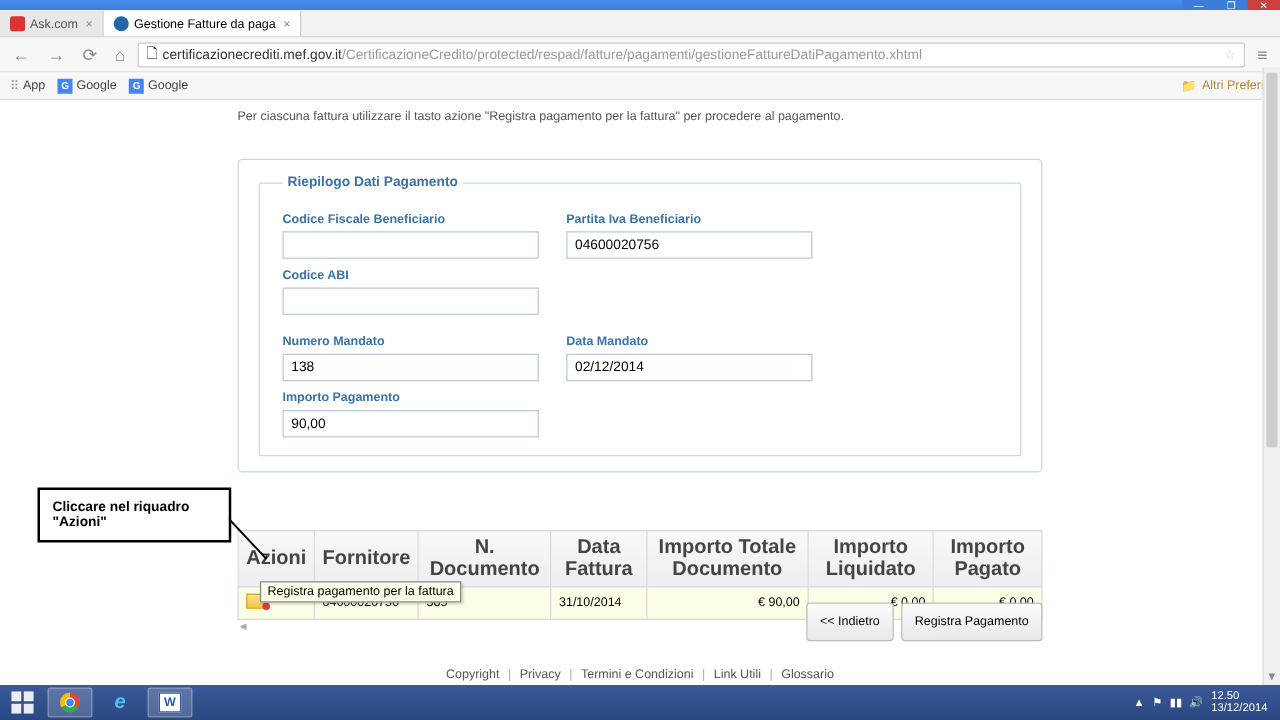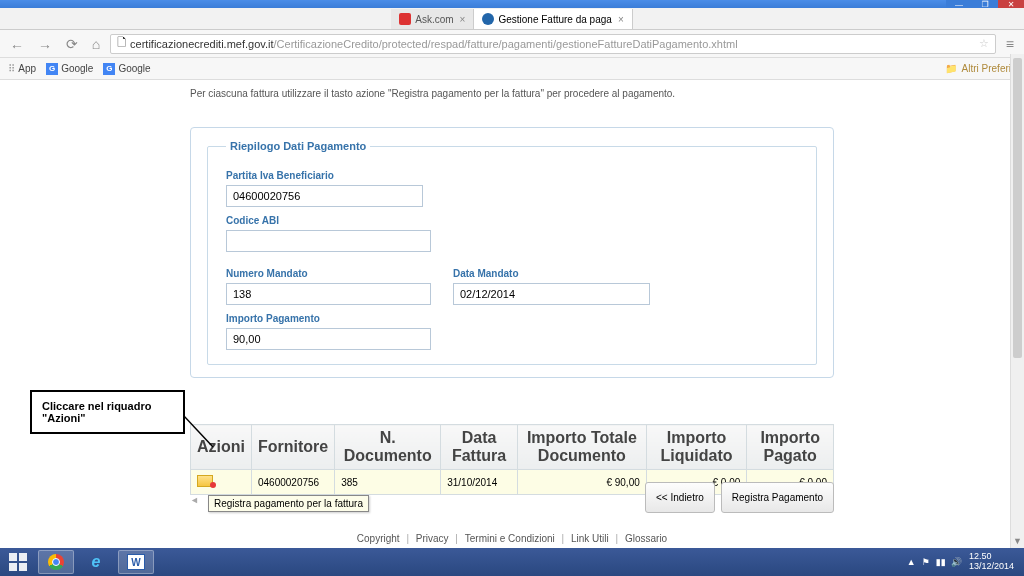--- a/index.html
+++ b/index.html
@@ -5,21 +5,21 @@
     * { margin: 0; padding: 0; box-sizing: border-box; }
     body { font-family: Arial, sans-serif; font-size: 11px; background: #fff; width: 1024px; height: 576px; overflow: hidden; }
     
     .browser-chrome { background: linear-gradient(#4a8de8, #3b7dd8); height: 8px; position: relative; }
     .window-controls { position: absolute; right: 0; top: 0; display: flex; }
     .wc-btn { width: 26px; height: 8px; display: flex; align-items: center; justify-content: center; font-size: 8px; color: #fff; }
     .wc-min { background: #3b7dd8; }
     .wc-max { background: #3b7dd8; }
     .wc-close { background: #c94141; }
     
-    .tab-bar { background: #f2f2f2; height: 22px; display: flex; align-items: flex-end; border-bottom: 1px solid #ccc; justify-content: center; }
+    .tab-bar { background: #f2f2f2; height: 22px; display: flex; align-items: flex-end; border-bottom: 1px solid #ccc; }
     .tab { display: flex; align-items: center; padding: 3px 8px; font-size: 10px; border-right: 1px solid #ccc; height: 20px; }
     .tab.inactive { background: #e8e8e8; color: #555; }
     .tab.active { background: #fff; }
     .tab-icon { width: 12px; height: 12px; margin-right: 4px; display: inline-block; }
     .tab-close { margin-left: 6px; color: #888; font-size: 10px; }
     
     .nav-bar { background: #f7f7f7; height: 28px; display: flex; align-items: center; padding: 0 6px; border-bottom: 1px solid #ddd; gap: 6px; }
     .nav-btn { color: #888; font-size: 14px; padding: 0 4px; }
     .url-bar { flex: 1; background: #fff; border: 1px solid #ccc; height: 20px; display: flex; align-items: center; padding: 0 6px; font-size: 11px; border-radius: 2px; }
     .url-host { color: #333; }
@@ -52,21 +52,21 @@
     th { background: linear-gradient(#f8f8f8, #eceeef); border: 1px solid #d4dce0; padding: 4px 6px; font-size: 16px; font-weight: bold; text-align: center; color: #444; }
     td { border: 1px solid #d4dce0; padding: 5px 6px; font-size: 10px; background: #fdfde5; }
     td.num { text-align: right; }
     
     .action-icon { display: inline-block; width: 16px; height: 12px; background: linear-gradient(#ffe28a, #f5c542); border: 1px solid #d4a820; position: relative; }
     .action-icon::after { content: ''; position: absolute; right: -4px; bottom: -2px; width: 6px; height: 6px; background: #e63939; border-radius: 50%; }
     
     .callout { position: absolute; left: 30px; top: 390px; border: 2px solid #000; background: #fff; padding: 8px 10px; font-size: 11px; font-weight: bold; width: 155px; }
     .callout-line { position: absolute; left: 183px; top: 415px; width: 36px; height: 36px; }
     
-    .tooltip { position: absolute; left: 208px; top: 465px; background: #fdfde9; border: 1px solid #888; font-size: 10px; padding: 2px 5px; box-shadow: 1px 1px 2px rgba(0,0,0,0.2); margin-top: 30px; }
+    .tooltip { position: absolute; left: 208px; top: 465px; background: #fdfde9; border: 1px solid #888; font-size: 10px; padding: 2px 5px; box-shadow: 1px 1px 2px rgba(0,0,0,0.2); }
     
     .controls-row { position: absolute; right: 0; top: 58px; display: flex; gap: 6px; }
     .btn { background: linear-gradient(#fdfdfd, #e8e8e8); border: 1px solid #bbb; border-radius: 3px; padding: 9px 10px; font-size: 10px; cursor: pointer; }
     
     .footer-links { text-align: center; font-size: 10px; color: #555; margin-top: 8px; }
     .footer-links span { margin: 0 2px; }
     .pipe { color: #aaa; }
     
     .taskbar { position: absolute; bottom: 0; left: 0; right: 0; height: 28px; background: linear-gradient(#3b5998, #2a4880); display: flex; align-items: center; }
     .start-btn { width: 36px; height: 28px; display: flex; align-items: center; justify-content: center; }
@@ -138,20 +138,24 @@
     </span>
 </div>
 
 <div class="page-content">
   <div class="instruction-text">Per ciascuna fattura utilizzare il tasto azione "Registra pagamento per la fattura" per procedere al pagamento.</div>
 
   <div class="panel">
     <fieldset>
       <legend>Riepilogo Dati Pagamento</legend>
       <div class="form-row">
+        <div class="form-group">
+          <label class="form-label">Codice Fiscale Beneficiario</label>
+          <input class="form-input w-short" value="" style="">
+        </div>
         <div class="form-group">
           <label class="form-label">Partita Iva Beneficiario</label>
           <input class="form-input w-med" value="04600020756" style="">
         </div>
       </div>
       <div class="form-row">
         <div class="form-group">
           <label class="form-label">Codice ABI</label>
           <input class="form-input w-short" value="" style="">
         </div>

